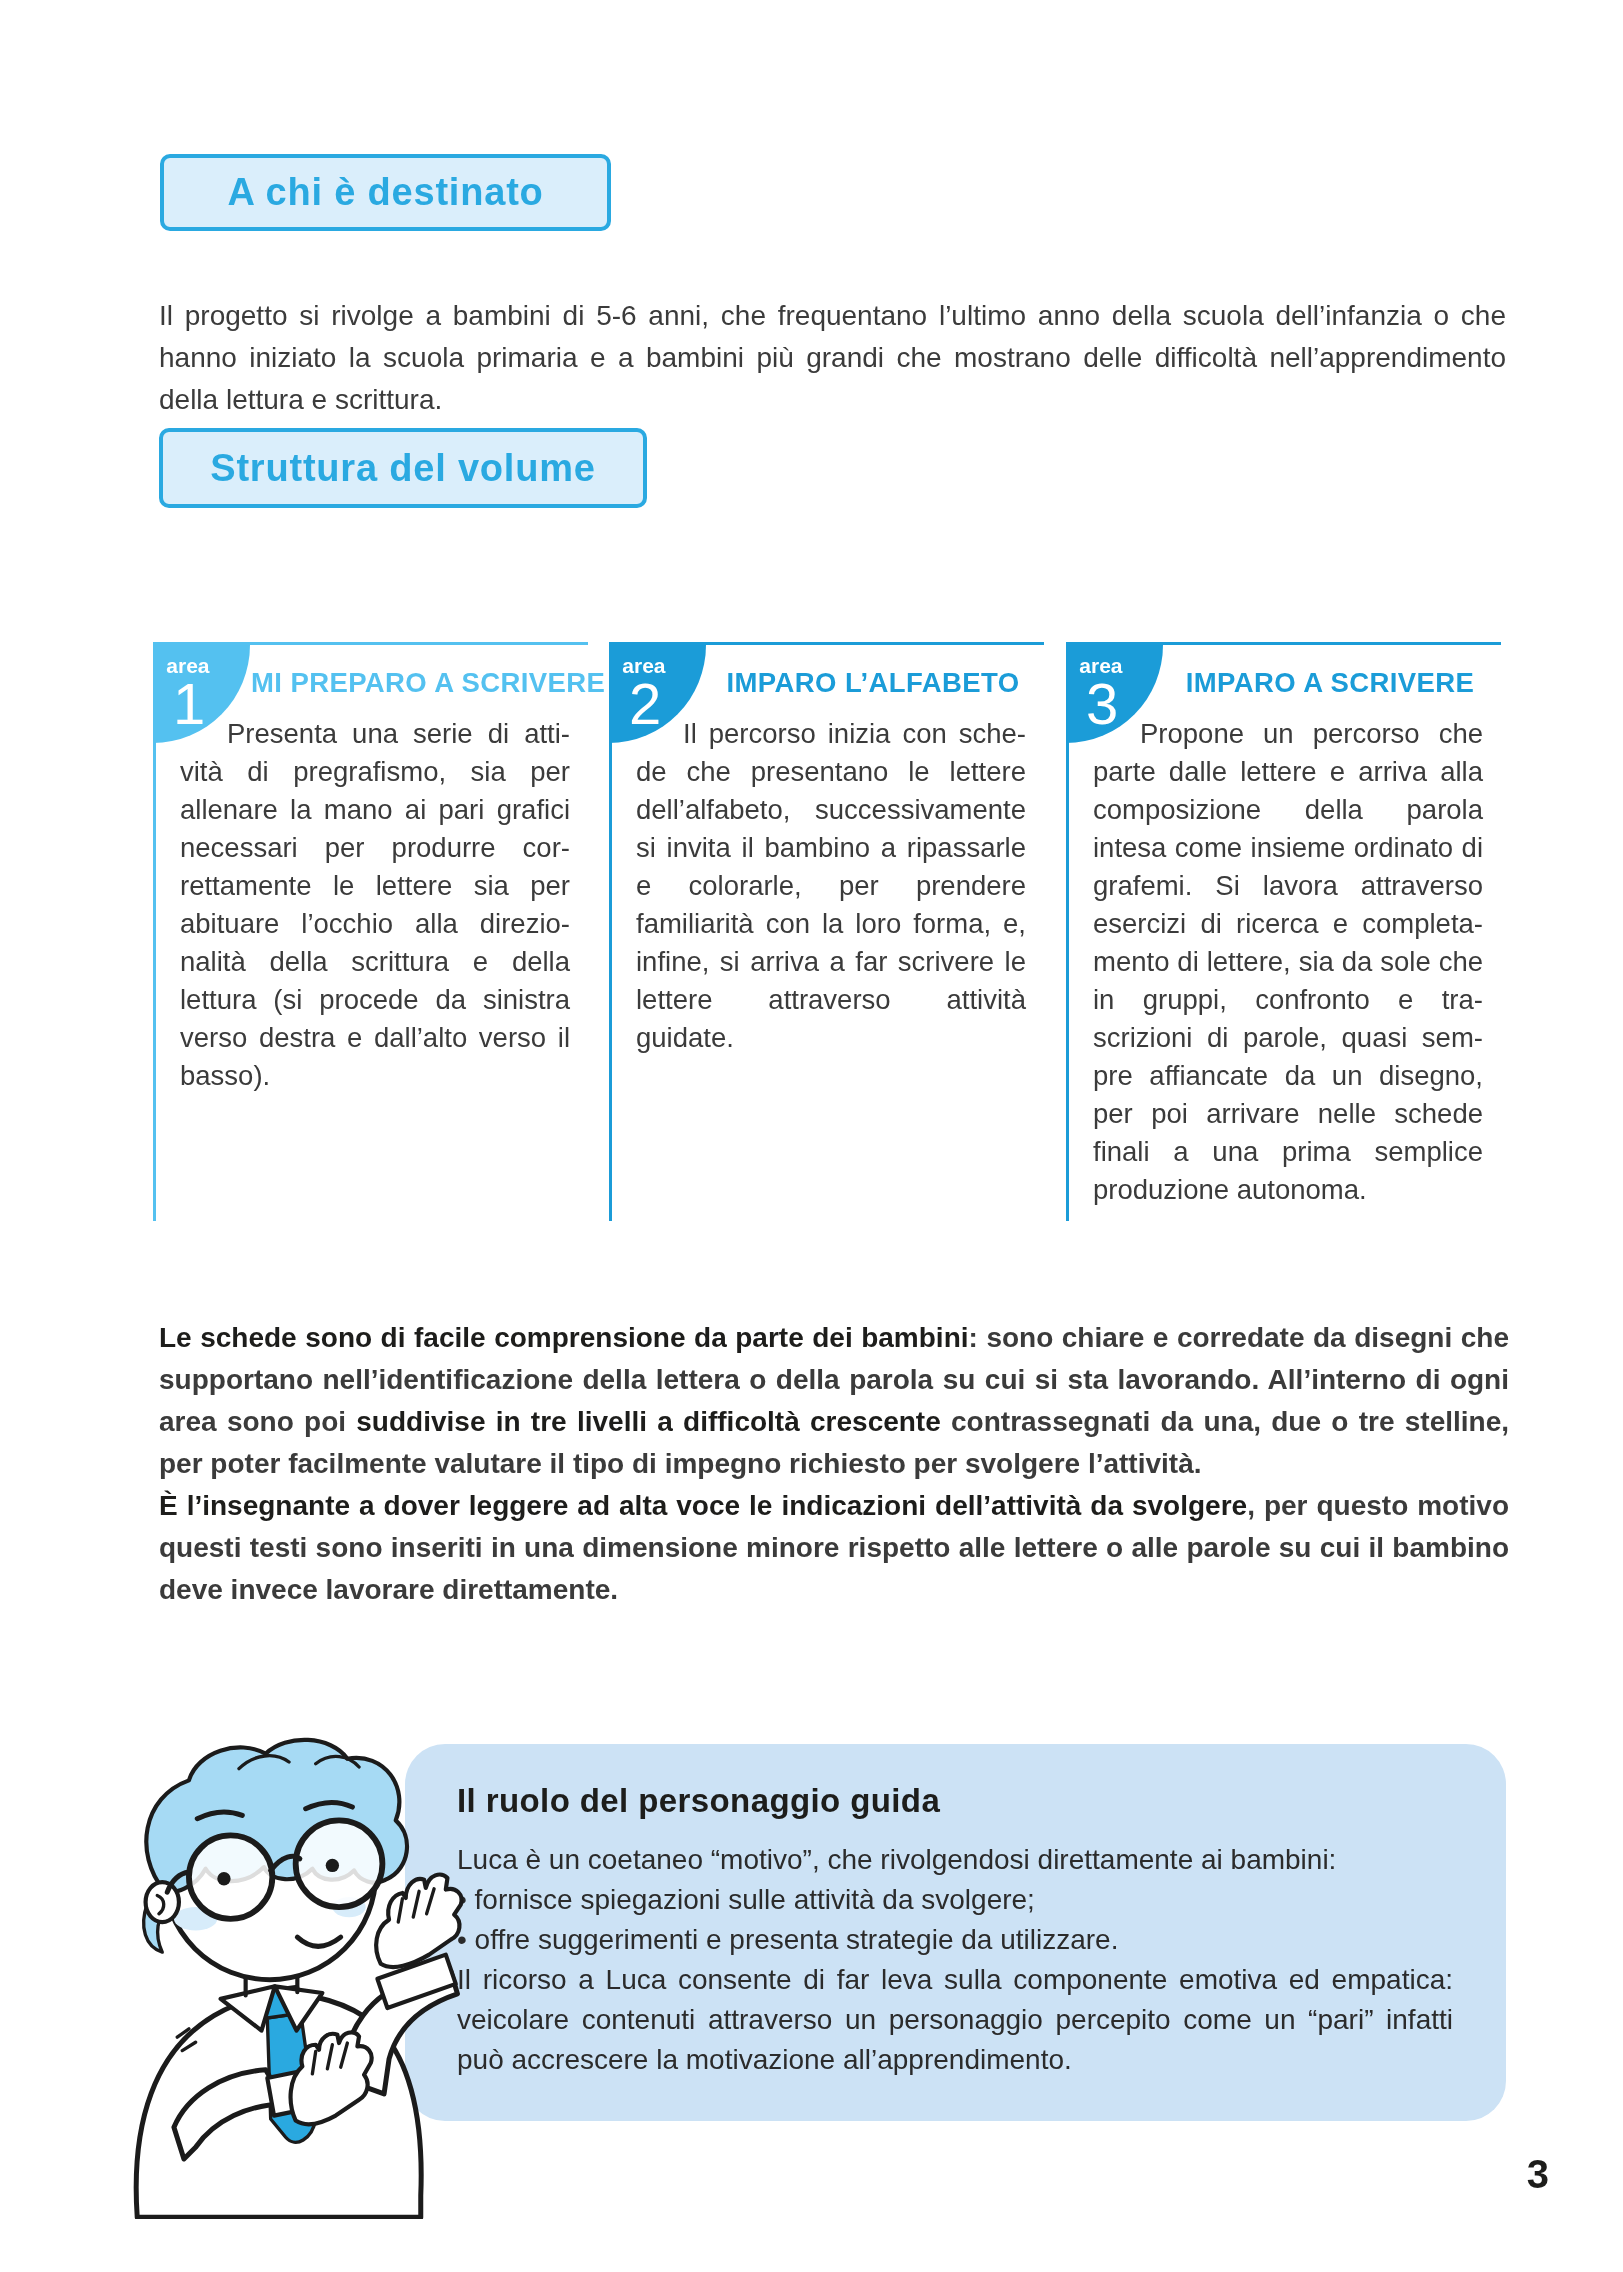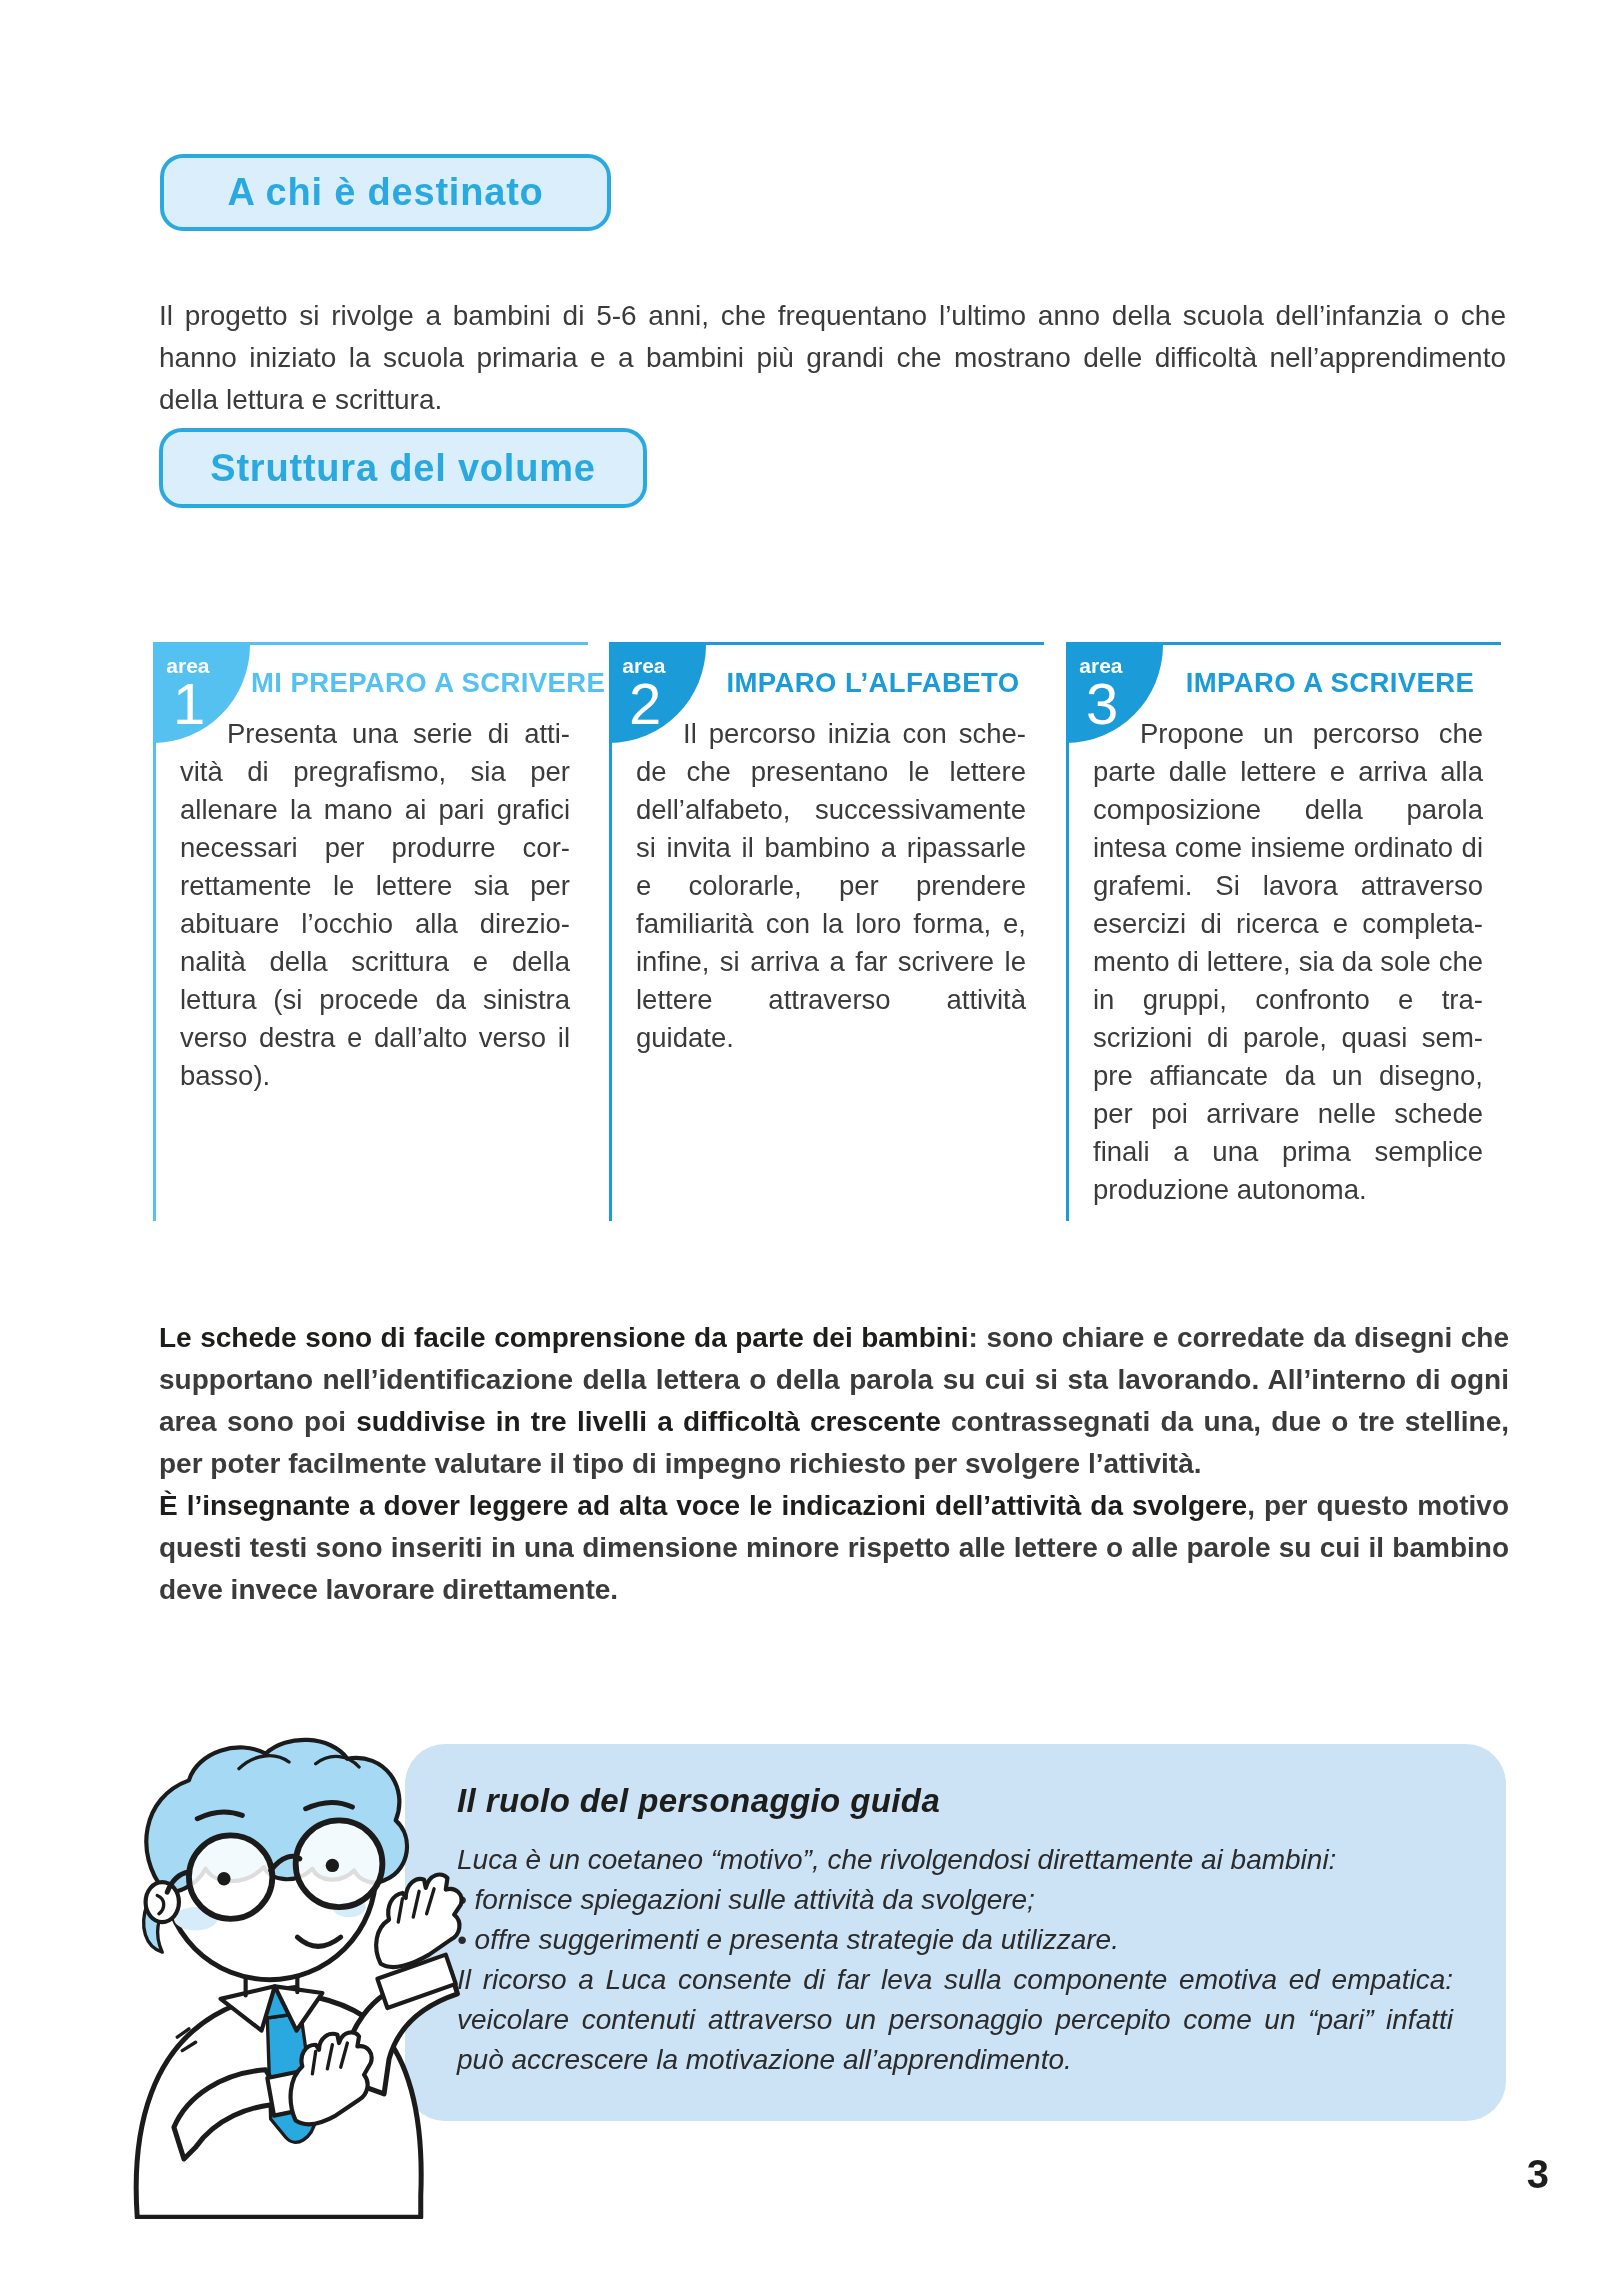--- a/index.html
+++ b/index.html
@@ -5,21 +5,21 @@
   html,body { margin:0; padding:0; background:#ffffff; }
   .page {
     position:relative; width:1624px; height:2273px; background:#fff;
     font-family:"Liberation Sans", sans-serif; color:var(--body_text);
     overflow:hidden;
   }
   
   .pill {
     position:absolute; box-sizing:border-box;
     border:4.2px solid var(--accent); background:var(--pill_bg);
-    border-radius:23px; display:flex; align-items:center; justify-content:center;
+    border-radius:10px; display:flex; align-items:center; justify-content:center;
   }
   .pill span { font-weight:bold; font-size:38px; color:var(--accent); letter-spacing:0.8px; }
   #pill-destinato { left:160px; top:154px; width:451px; height:77px; }
   #pill-struttura { left:159px; top:428px; width:488px; height:80px; }
 
   .para {
     font-size:28px; line-height:42px; text-align:justify;
     color:var(--body_text); hyphens:manual; -webkit-hyphens:manual;
   }
   #intro-para { position:absolute; left:159px; top:267px; width:1347px; }
@@ -46,21 +46,21 @@
     font-size:27.5px; line-height:38px; text-align:justify; text-indent:47px;
     color:var(--body_text); hyphens:manual; -webkit-hyphens:manual;
   }
   #col-1 { left:153px; } #col-2 { left:609px; } #col-3 { left:1066px; }
 
   #note { position:absolute; left:159px; top:1289px; width:1350px;font-weight:bold; }
 
   
   #guide-box {
     position:absolute; left:405px; top:1744px; width:1101px; height:377px;
-    background:var(--box_bg); border-radius:40px; z-index:1;font-style:italic;
+    background:var(--box_bg); border-radius:40px; z-index:1;
   }
   #guide-box .inner { padding:38px 53px 0 52px; }
   .box-title { font-size:33px; font-weight:bold; color:var(--dark_text); margin:0 0 20px 0; letter-spacing:0.4px; }
   .box-line { font-size:28px; line-height:40px; color:#2b2b2b; }
   .box-body { font-size:28px; line-height:40px; color:#2b2b2b; text-align:justify; hyphens:manual; -webkit-hyphens:manual; }
 
   #luca { position:absolute; left:97px; top:1727px; width:374px; height:492px; z-index:2; }
 
   #page-num {
     position:absolute; right:75px; top:2152px;

